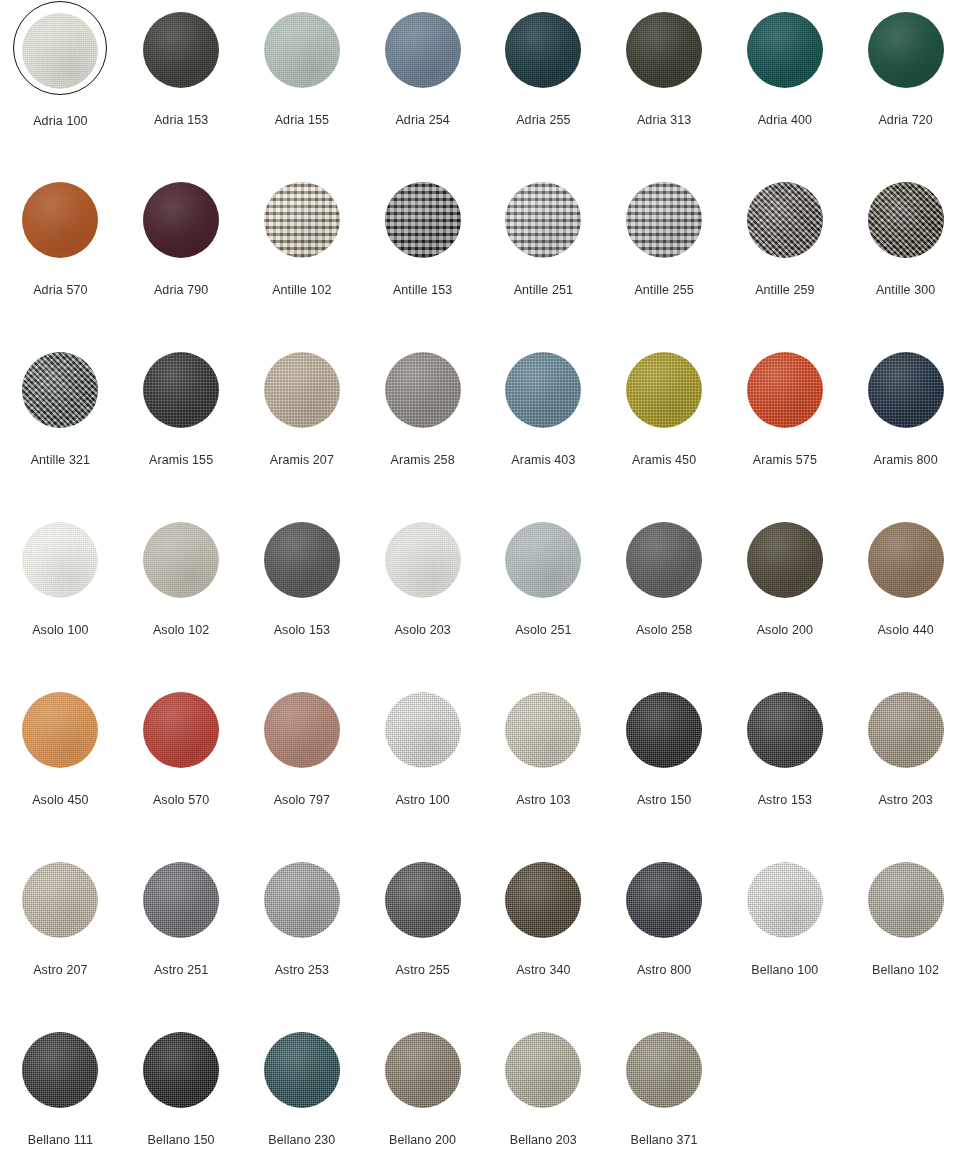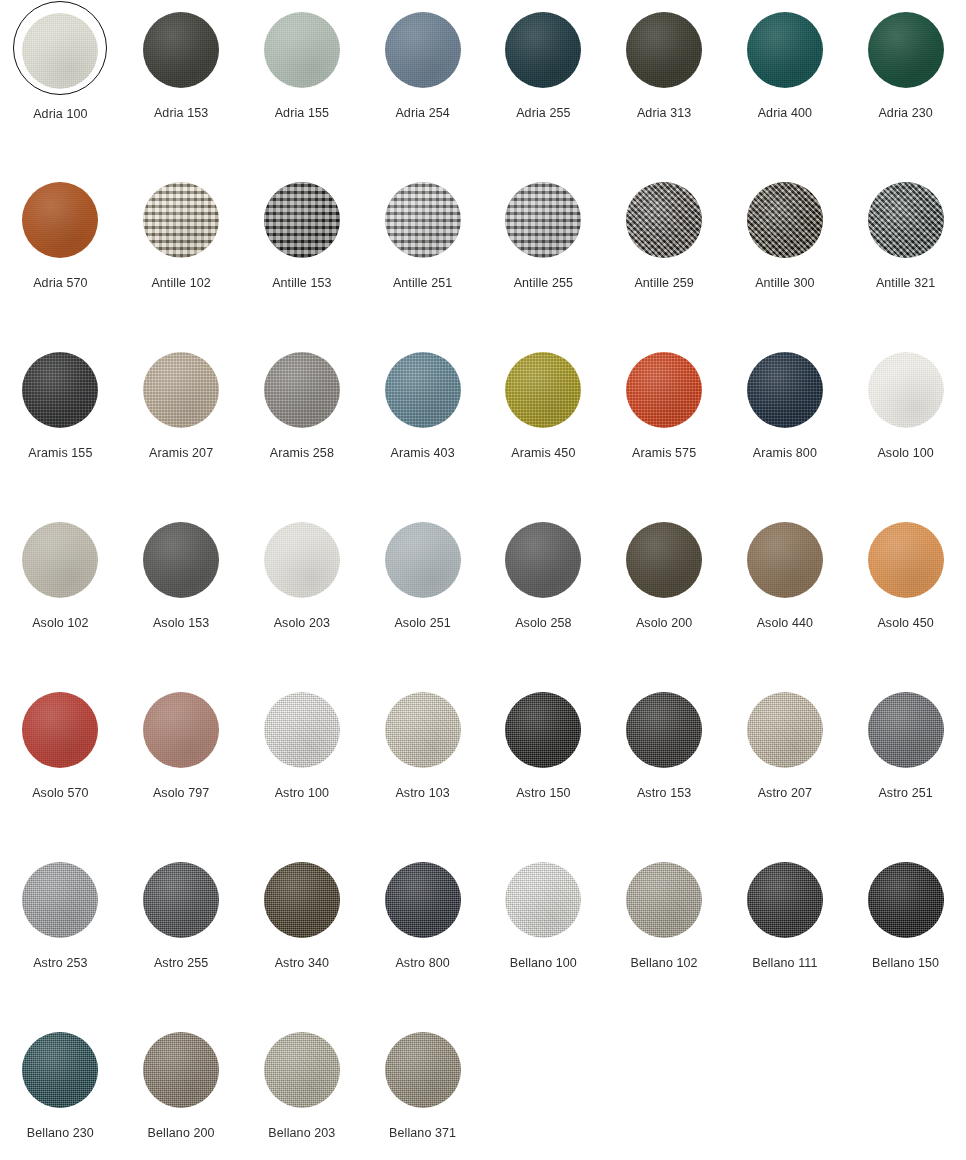--- a/index.html
+++ b/index.html
@@ -117,21 +117,21 @@
     position: absolute;
     inset: 0;
     border-radius: 50%;
     pointer-events: none;
     background:
       radial-gradient(circle at 38% 32%, rgba(255,255,255,0.16) 0%, rgba(255,255,255,0.04) 42%, rgba(0,0,0,0.0) 62%),
       radial-gradient(circle at 62% 74%, rgba(0,0,0,0.09) 0%, rgba(0,0,0,0.0) 60%);
   }
 
   .swatch-label {
-    margin-top: 19px;
+    margin-top: 26px;
     font-size: 12.5px;
     line-height: 1;
     color: #2f2f2f;
     text-align: center;
     white-space: nowrap;
     letter-spacing: 0.1px;
   }
 </style>
 </head>
 <body style="background: rgb(255, 255, 255);">
@@ -192,32 +192,40 @@
         <div class="shade"></div>
       </div>
       <div class="swatch-label">Adria 400</div>
     </div>
     <div class="swatch-cell">
       <div class="sel-ring"></div>
       <div class="swatch-disc" style="background-color: rgb(28, 79, 60);">
         <div class="tex solid"></div>
         <div class="shade"></div>
       </div>
-      <div class="swatch-label">Adria 230</div>
+      <div class="swatch-label">Adria 720</div>
     </div>
     <div class="swatch-cell">
       <div class="sel-ring"></div>
       <div class="swatch-disc" style="background-color: rgb(171, 85, 36);">
         <div class="tex solid"></div>
         <div class="shade"></div>
       </div>
       <div class="swatch-label">Adria 570</div>
     </div>
     <div class="swatch-cell">
       <div class="sel-ring"></div>
+      <div class="swatch-disc" style="background-color: rgb(70, 33, 42);">
+        <div class="tex solid"></div>
+        <div class="shade"></div>
+      </div>
+      <div class="swatch-label">Adria 790</div>
+    </div>
+    <div class="swatch-cell">
+      <div class="sel-ring"></div>
       <div class="swatch-disc" style="background-color: rgb(207, 194, 165);">
         <div class="tex basket"></div>
         <div class="shade"></div>
       </div>
       <div class="swatch-label">Antille 102</div>
     </div>
     <div class="swatch-cell">
       <div class="sel-ring"></div>
       <div class="swatch-disc" style="background-color: rgb(58, 58, 54);">
         <div class="tex basket"></div>
@@ -436,20 +444,28 @@
     <div class="swatch-cell">
       <div class="sel-ring"></div>
       <div class="swatch-disc" style="background-color: rgb(46, 45, 43);">
         <div class="tex mesh"></div>
         <div class="shade"></div>
       </div>
       <div class="swatch-label">Astro 153</div>
     </div>
     <div class="swatch-cell">
       <div class="sel-ring"></div>
+      <div class="swatch-disc" style="background-color: rgb(168, 154, 132);">
+        <div class="tex mesh"></div>
+        <div class="shade"></div>
+      </div>
+      <div class="swatch-label">Astro 203</div>
+    </div>
+    <div class="swatch-cell">
+      <div class="sel-ring"></div>
       <div class="swatch-disc" style="background-color: rgb(210, 199, 178);">
         <div class="tex mesh"></div>
         <div class="shade"></div>
       </div>
       <div class="swatch-label">Astro 207</div>
     </div>
     <div class="swatch-cell">
       <div class="sel-ring"></div>
       <div class="swatch-disc" style="background-color: rgb(106, 108, 112);">
         <div class="tex mesh"></div>

